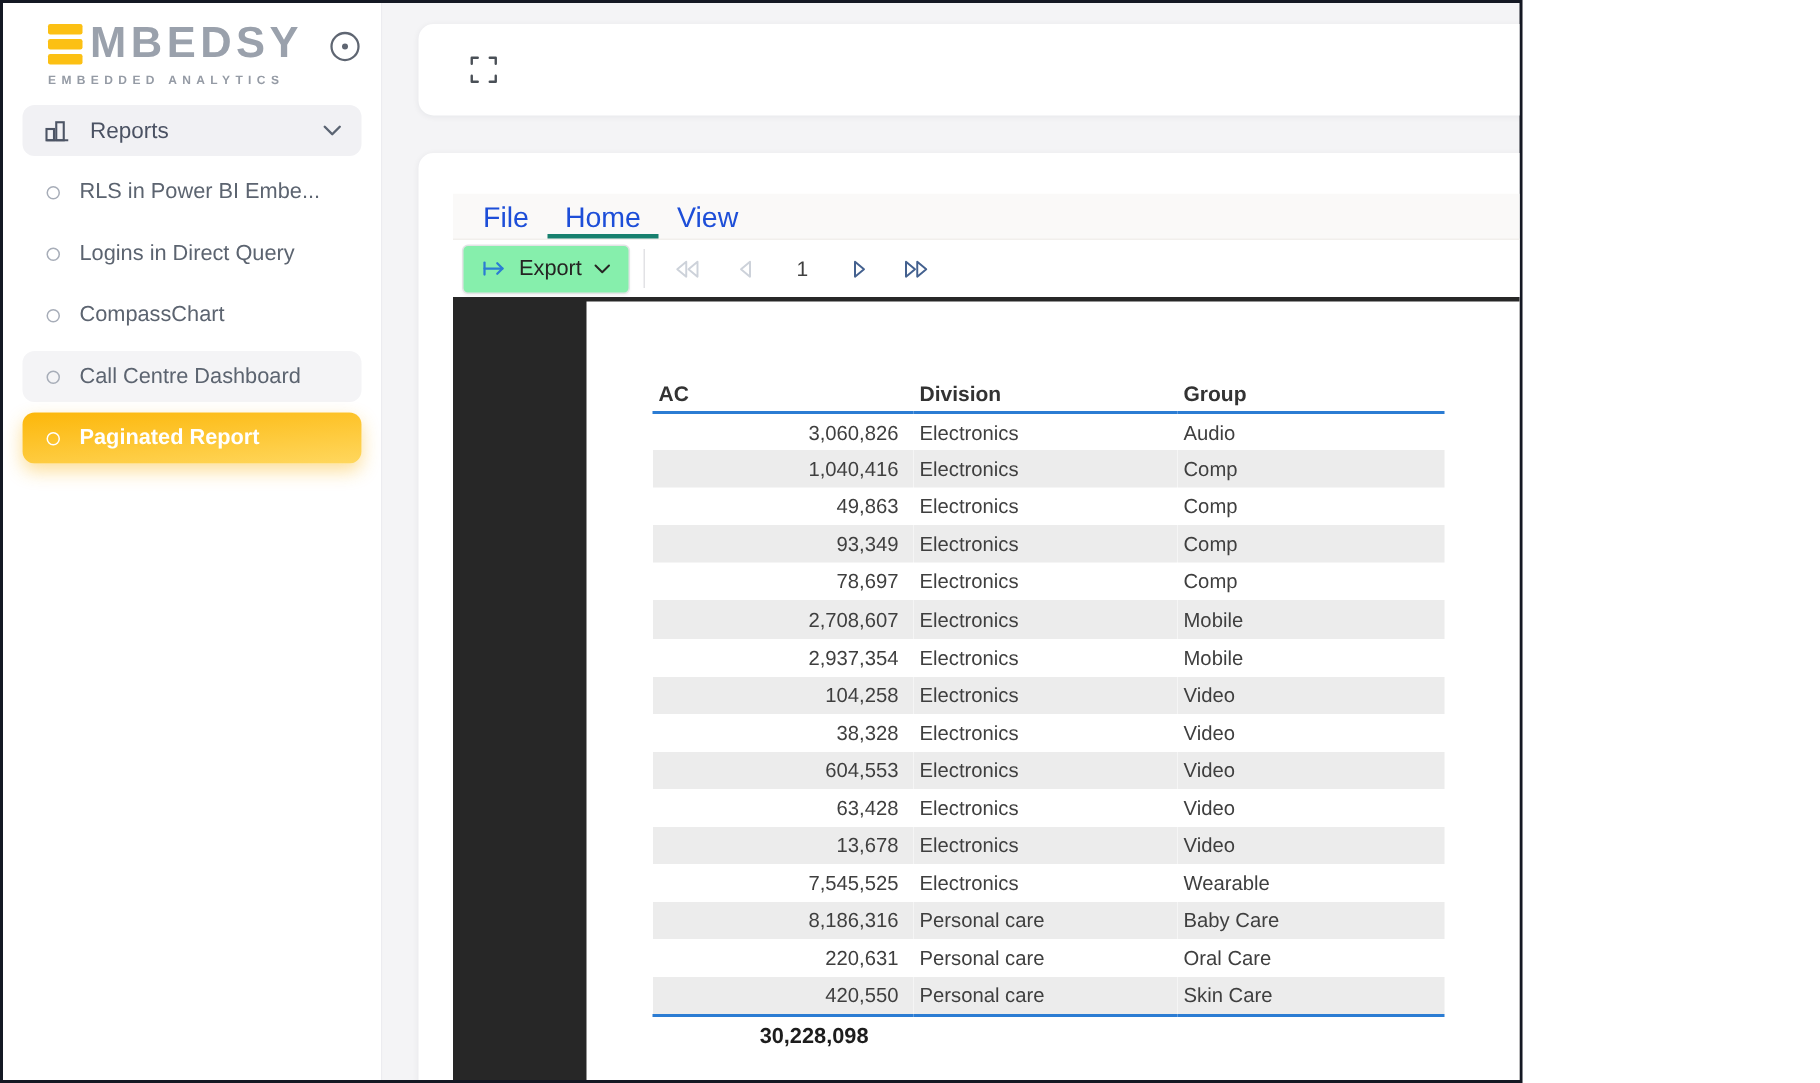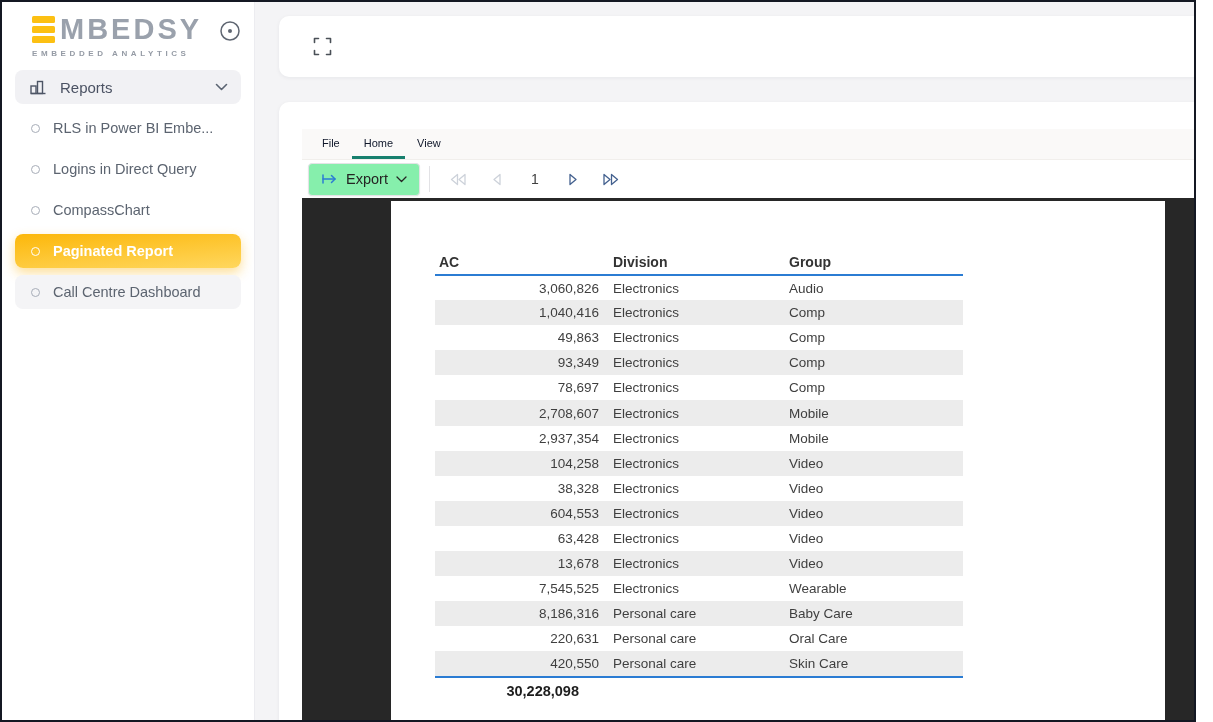--- a/index.html
+++ b/index.html
@@ -1,20 +1,20 @@
 <!DOCTYPE html>
 <html><head>
 <meta charset="utf-8">
 <style>
   * { box-sizing: border-box; }
   html,body { margin:0; padding:0; }
   body { font-family:"Liberation Sans", sans-serif; }
 
   .screen{
-    position:relative; width:1196px; height:722px;
+    position:relative; width:1015px; height:722px;
     border:2px solid #141823; background:#f4f4f6;
     display:flex; overflow:hidden;
   }
 
   
   .sidebar{
     width:253px; flex-shrink:0; background:#fff;
     border-right:1px solid #ececf0; position:relative;
   }
   .logo-area{ padding:13px 12px 0 30px; position:relative; }
@@ -65,21 +65,21 @@
   }
 
   
   .viewer{ flex:1; display:flex; flex-direction:column; overflow:hidden; }
   .tabbar{
     height:31px; background:#faf9f8; border-bottom:1px solid #f1efec;
     display:flex; align-items:stretch; padding-left:8px; flex-shrink:0;
   }
   .tab{
     border:none; background:none; cursor:pointer;
-    padding:6px 12px 5px 12px; font-size:11px; color:#0f172a;
+    padding:6px 12px 5px 12px; font-size:19px; color:#1d4ed8;
     font-family:"Liberation Sans",sans-serif; border-bottom:3px solid transparent;
   }
   .tab.active{ font-weight:normal; border-bottom-color:#17806e; }
 
   .pbi-toolbar{ height:38px; background:#fff; display:flex; align-items:center; padding-left:6px; flex-shrink:0; }
   .export-btn{
     height:33px; background:#86efac; border:1px solid #e3e3e6; border-radius:4px;
     box-shadow:0 1px 2px rgba(0,0,0,.05); cursor:pointer;
     display:flex; align-items:center; gap:8px; padding:0 12px;
     font-size:14.5px; color:#252423; font-family:"Liberation Sans",sans-serif;
@@ -158,27 +158,27 @@
         <span>RLS in Power BI Embe...</span>
       </div>
       <div class="side-item">
         <span class="bullet"></span>
         <span>Logins in Direct Query</span>
       </div>
       <div class="side-item">
         <span class="bullet"></span>
         <span>CompassChart</span>
       </div>
+      <div class="side-item muted">
+        <span class="bullet"></span>
+        <span>Call Centre Dashboard</span>
+      </div>
       <div class="side-item active">
         <span class="bullet"></span>
         <span>Paginated Report</span>
-      </div>
-      <div class="side-item muted">
-        <span class="bullet"></span>
-        <span>Call Centre Dashboard</span>
       </div>
     </nav>
   </aside>
 
   <main class="main">
 
     <div class="card card-top">
       <button class="fullscreen-btn">
         <span>
           <svg width="19" height="19" viewBox="0 0 19 19" fill="none" stroke="#4a5057" stroke-width="1.6" stroke-linecap="round" stroke-linejoin="round">

